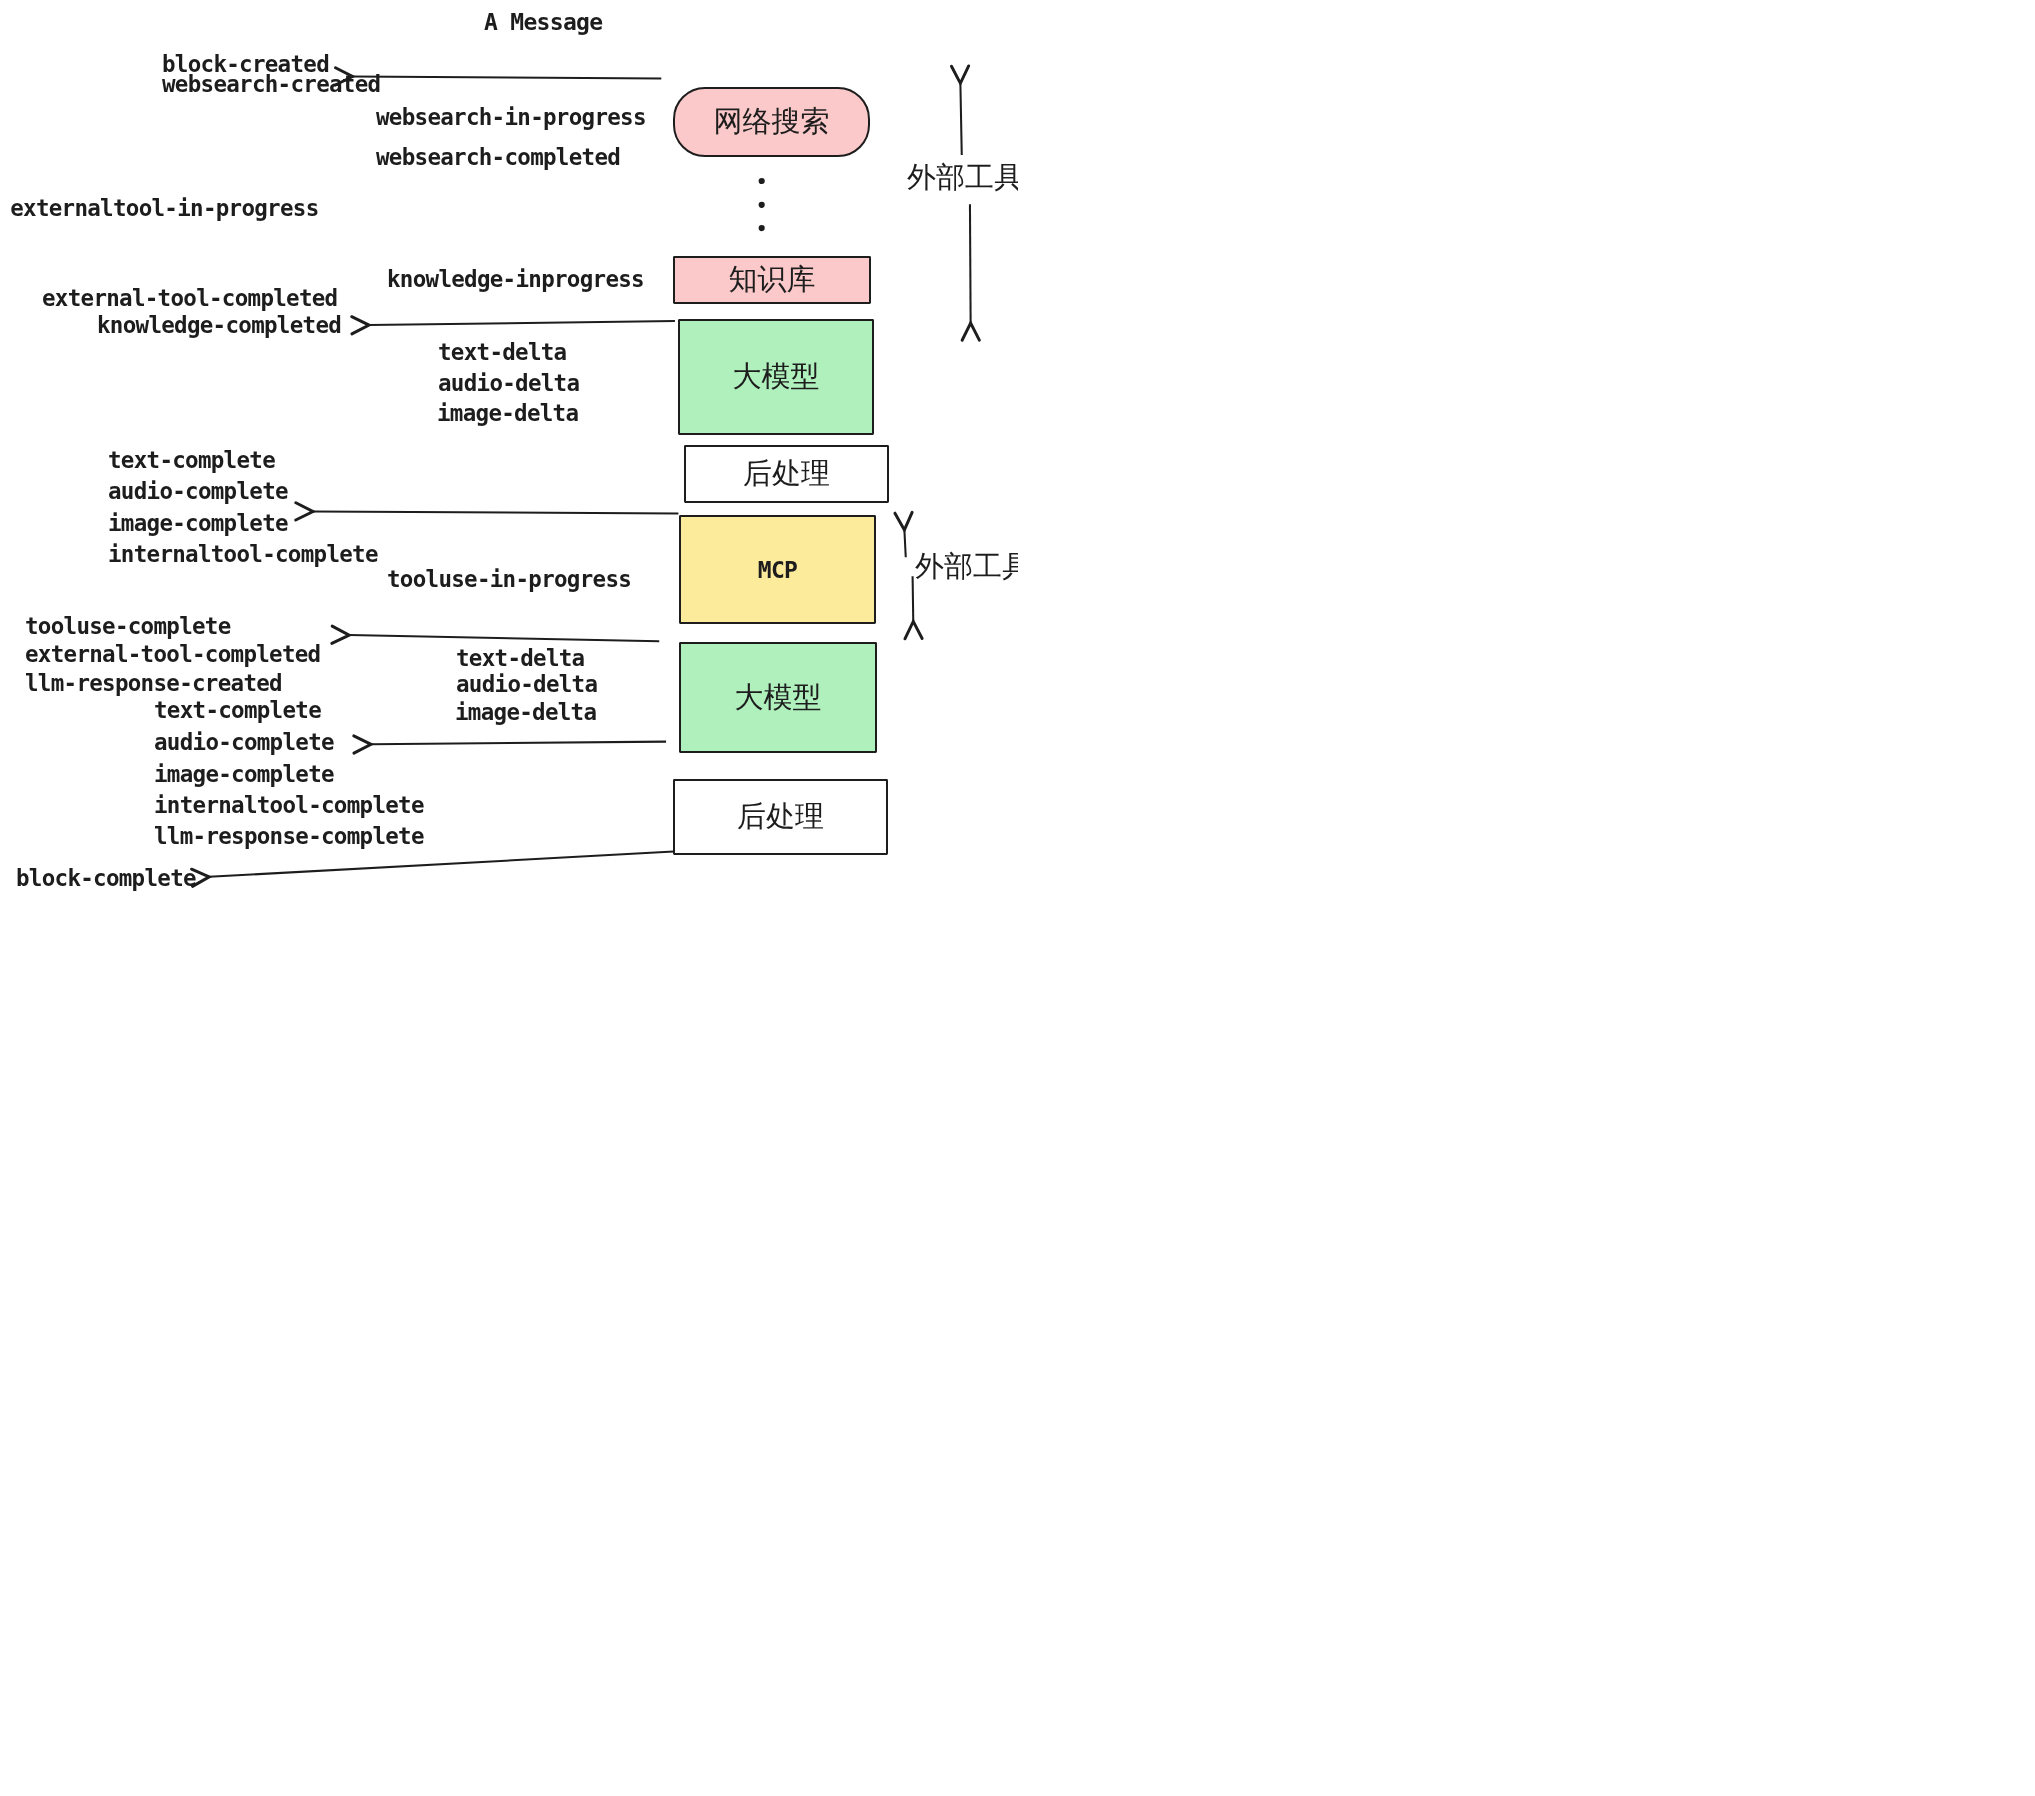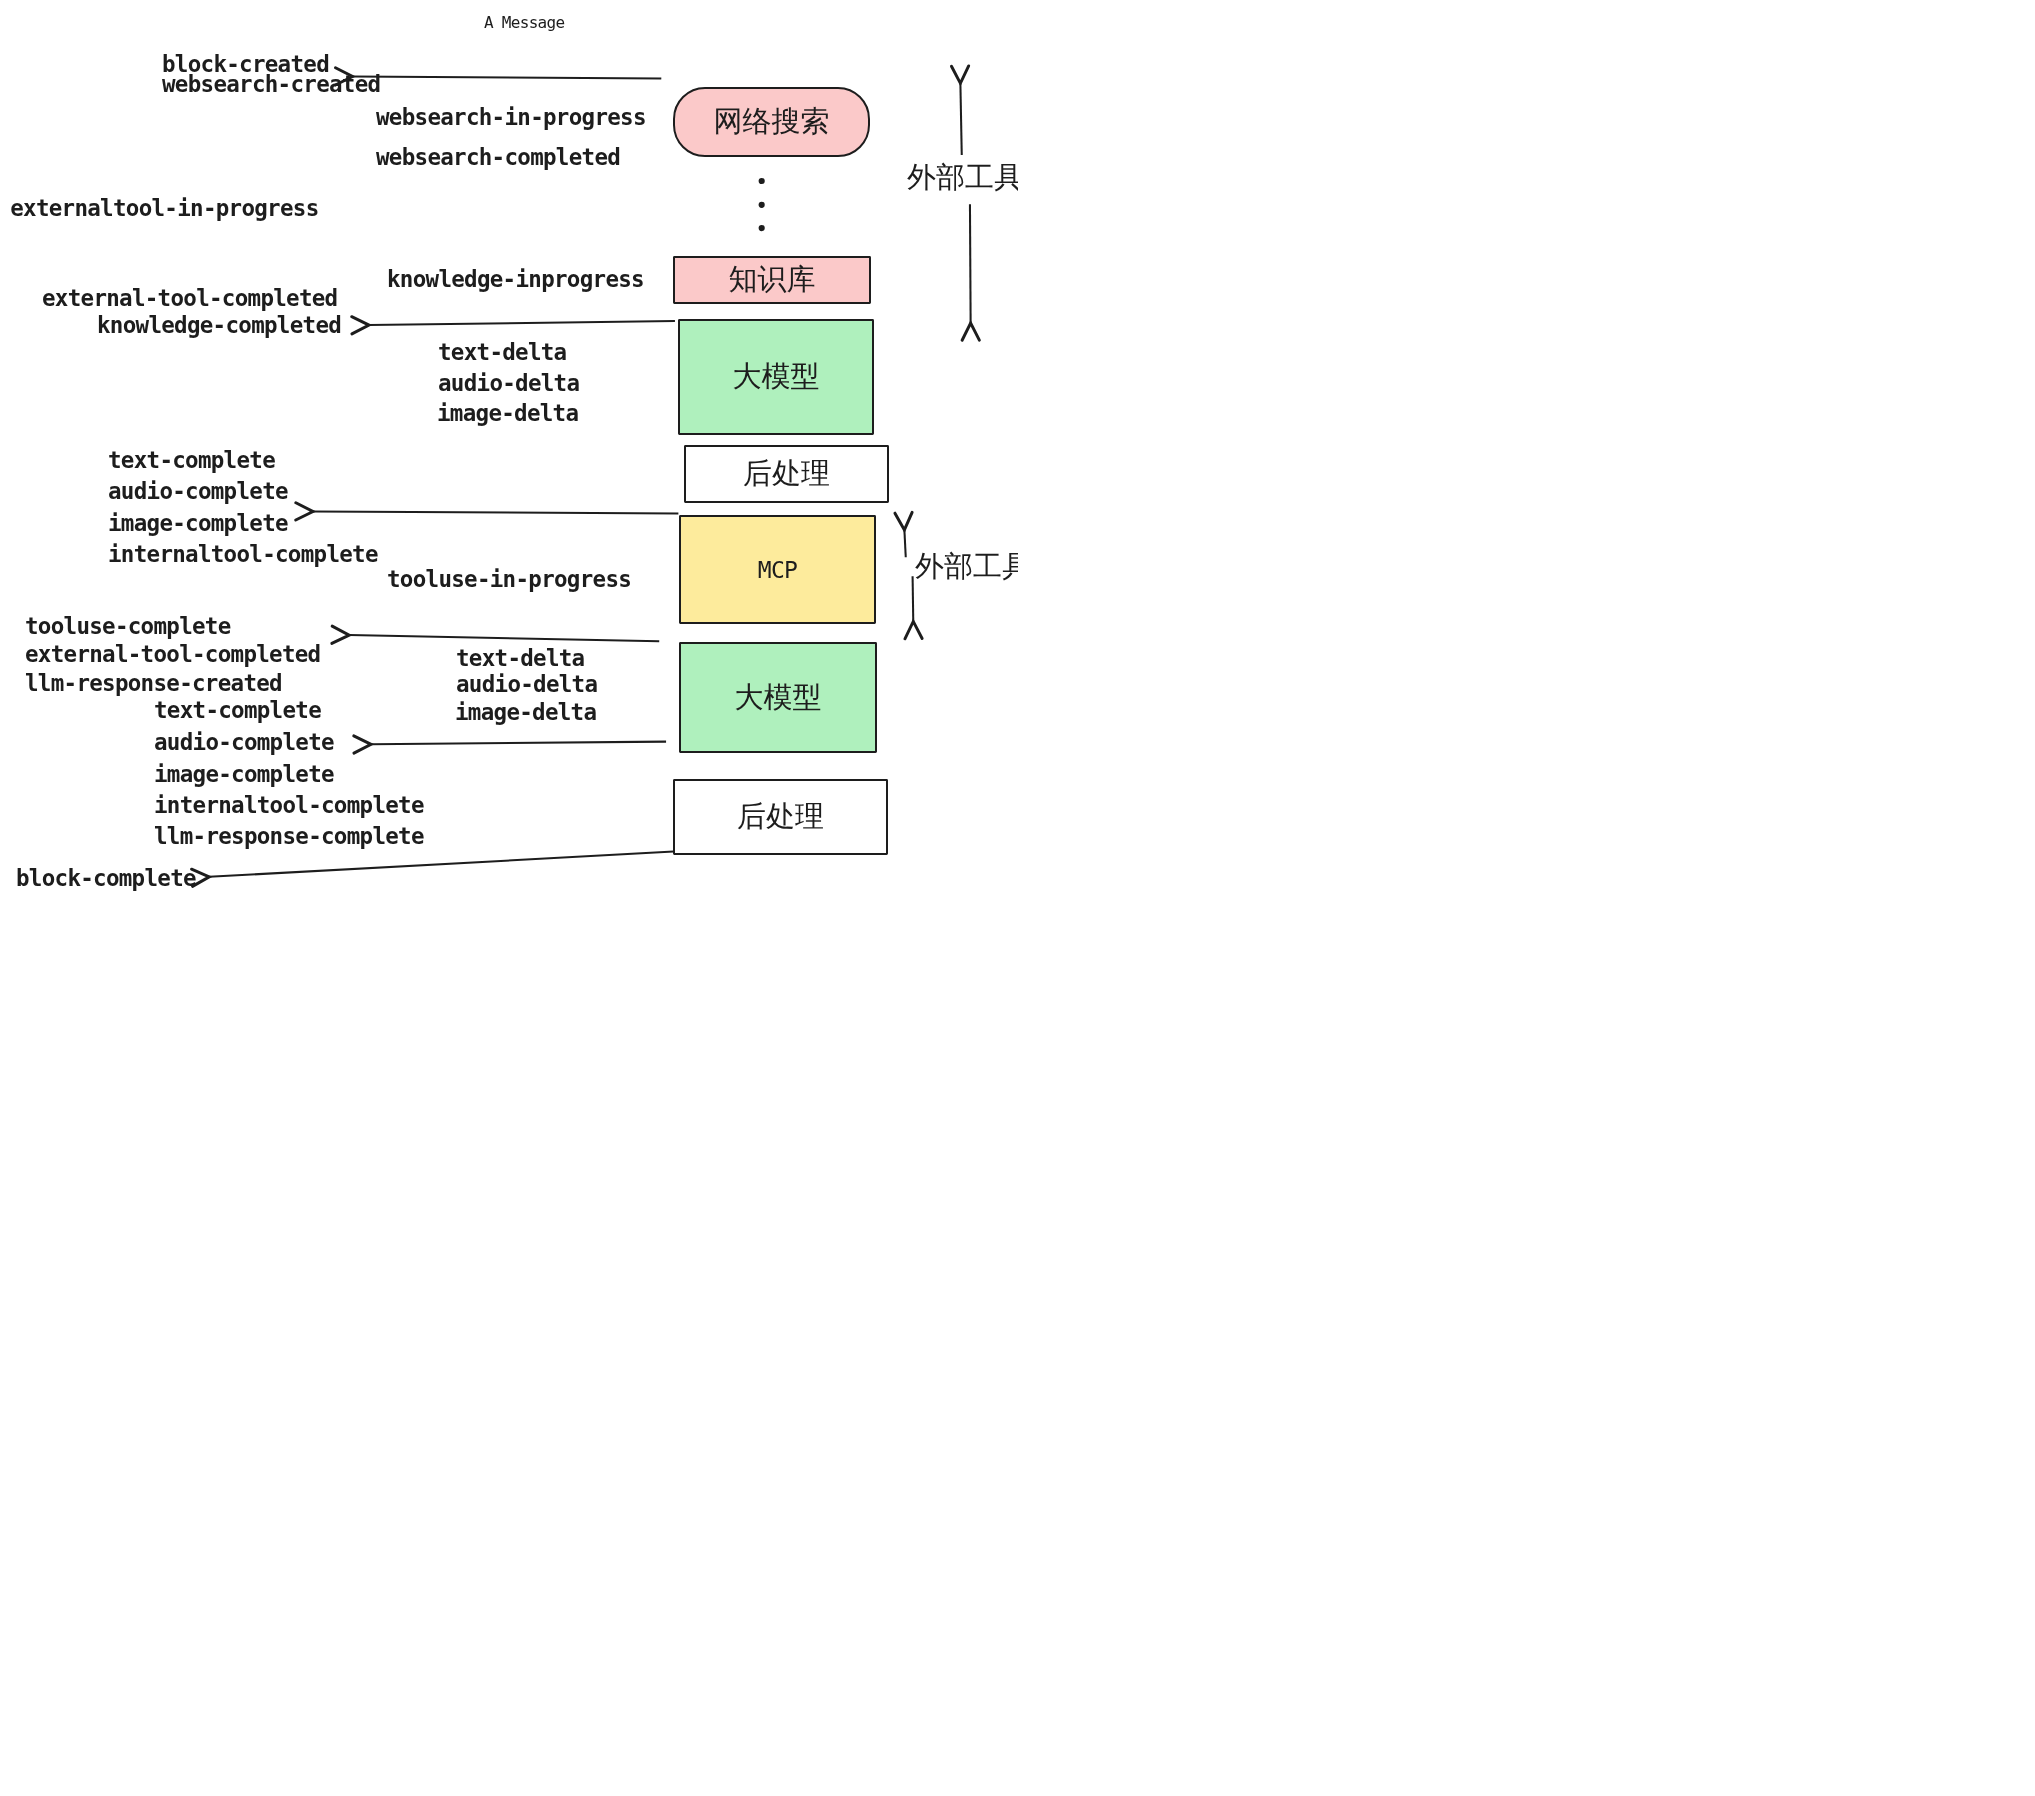--- a/index.html
+++ b/index.html
@@ -5,30 +5,30 @@
   html,body{margin:0;padding:0;background:#ffffff;}
   #canvas{
     position:relative;width:1018px;height:898px;background:#ffffff;
     font-family:"DejaVu Sans Mono", monospace;color:#1d1d1d;overflow:hidden;
   }
   .evt{
     position:absolute;white-space:nowrap;font-size:22.5px;line-height:1.1;
     transform:translateY(-50%);letter-spacing:-0.7px;font-weight:bold;
   }
   .title{
-    position:absolute;white-space:nowrap;font-size:16px;font-weight:normal;
+    position:absolute;white-space:nowrap;font-size:23px;font-weight:bold;
     transform:translateY(-50%);letter-spacing:-0.7px;
   }
   .node{
     position:absolute;border:2px solid #1d1d1d;border-radius:1.4px;
     display:flex;align-items:center;justify-content:center;
     font-family:"DejaVu Sans","Liberation Sans",sans-serif;
     font-size:29px;color:#1d1d1d;box-sizing:border-box;
   }
-  .node.mono{font-family:"DejaVu Sans Mono",monospace;font-size:23px;font-weight:normal;letter-spacing:-0.7px;}
+  .node.mono{font-family:"DejaVu Sans Mono",monospace;font-size:23px;font-weight:bold;letter-spacing:-0.7px;}
   .side-label{
     position:absolute;white-space:nowrap;transform:translateY(-50%);
     font-family:"DejaVu Sans","Liberation Sans",sans-serif;font-size:29px;color:#1d1d1d;
   }
   svg.overlay{position:absolute;left:0;top:0;pointer-events:none;}
 </style>
 </head>
 <body>
 
 <div id="canvas">

